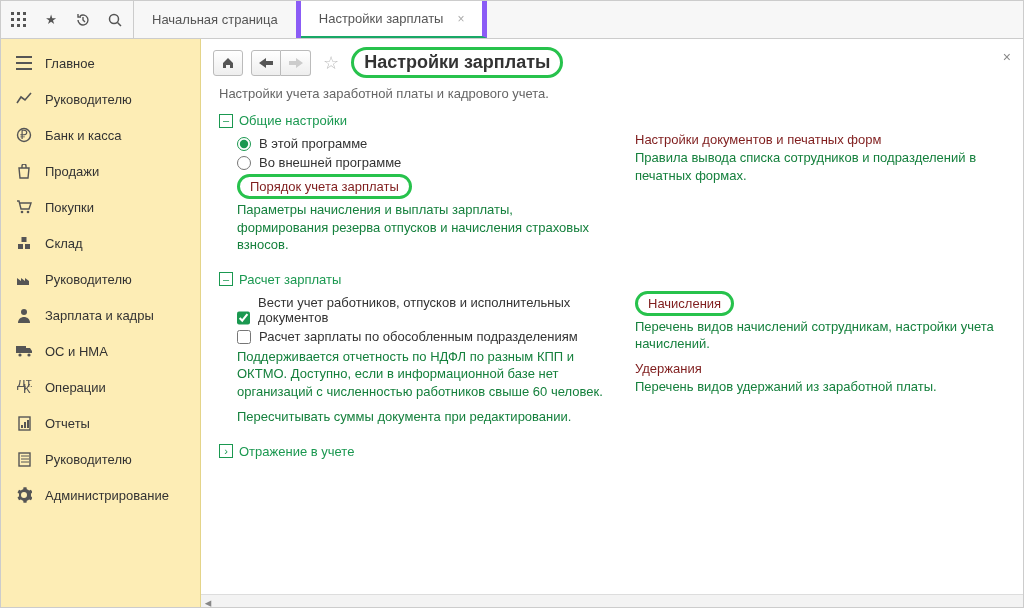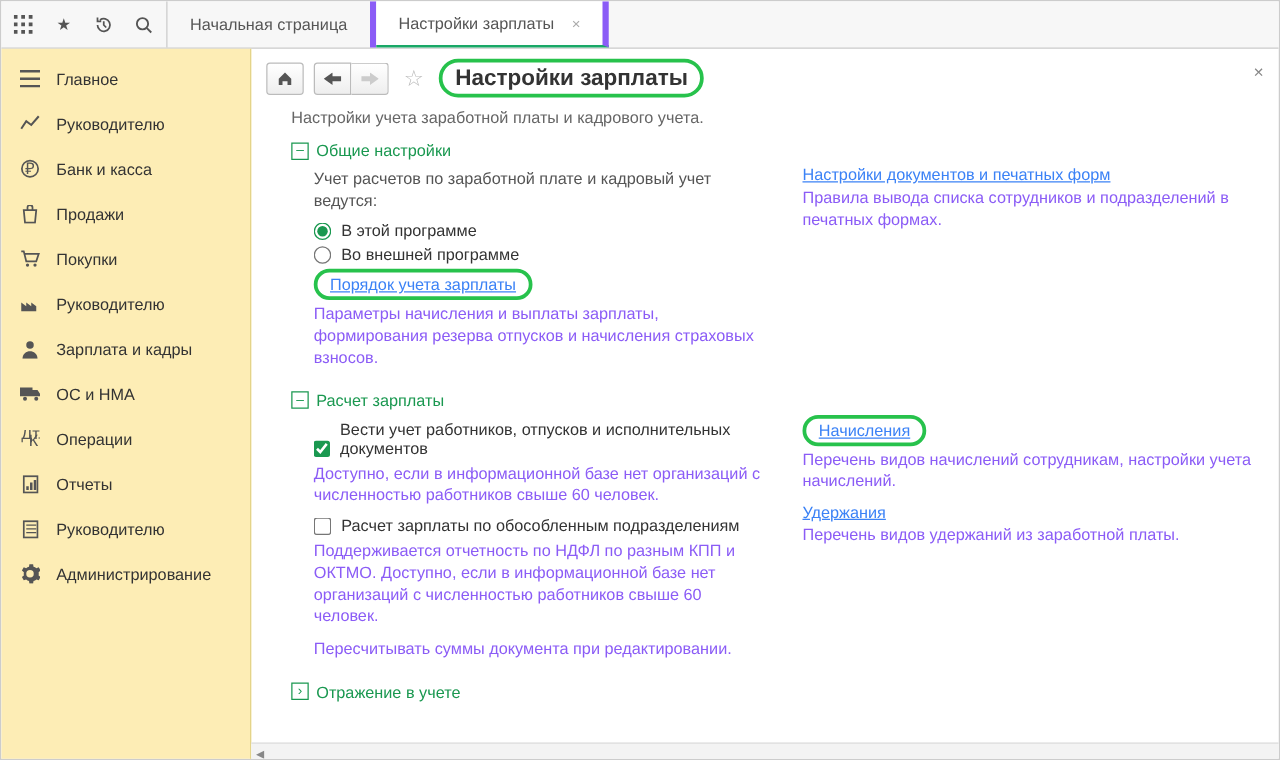--- a/index.html
+++ b/index.html
@@ -15,33 +15,33 @@
 .side-item{display:flex;align-items:center;gap:12px;padding:9px 14px;color:#333;cursor:pointer}
 .side-icon{width:18px;height:18px;display:flex;align-items:center;justify-content:center;color:#555}
 .content{flex:1;display:flex;flex-direction:column;position:relative}
 .content-head{display:flex;align-items:center;gap:8px;padding:8px 12px}
 .btn{border:1px solid #bbb;background:linear-gradient(#fff,#eee);border-radius:3px;height:26px;min-width:30px;display:flex;align-items:center;justify-content:center;cursor:pointer;color:#555}
 .btn.disabled{color:#ccc}
 .star-o{font-size:18px;color:#bbb;margin:0 4px}
 .page-title{font-size:18px;color:#333;font-weight:bold}
 .oval{border:3px solid #27c24c;border-radius:18px;padding:2px 10px;display:inline-block}
 .close-x{position:absolute;right:12px;top:10px;color:#888;cursor:pointer;font-size:14px}
-.scroll{flex:1;overflow-y:auto;padding:0 18px 12px 32px;position:relative}
+.scroll{flex:1;overflow-y:auto;padding:0 18px 12px 18px;position:relative}
 .scroll::-webkit-scrollbar{width:14px}
 .scroll::-webkit-scrollbar-track{background:#f1f1f1}
 .scroll::-webkit-scrollbar-thumb{background:#c8c8c8;border-radius:2px}
 .intro{color:#666;margin-bottom:12px}
 .section-head{display:flex;align-items:center;gap:6px;color:#1a9850;font-size:15px;margin-top:10px;margin-bottom:4px;cursor:pointer}
 .toggle-box{width:14px;height:14px;border:1px solid #1a9850;color:#1a9850;display:flex;align-items:center;justify-content:center;font-size:11px;line-height:1}
 .cols{display:flex;gap:28px;margin-left:18px}
 .col{flex:1;min-width:0}
-.note{color:#8b5cf6;margin:2px 0 8px 0;line-height:1.35}
+.note{color:#15803d;margin:2px 0 8px 0;line-height:1.35}
 .radio-row,.check-row{display:flex;align-items:flex-end;gap:8px;margin:4px 0;color:#333}
 input[type=radio],input[type=checkbox]{accent-color:#1a9850;width:14px;height:14px}
-.link{color:#3b82f6;text-decoration:underline;cursor:pointer}
+.link{color:#7f1d1d;cursor:pointer}
 .bottom-scroll{height:15px;background:#f3f3f3;border-top:1px solid #ddd;display:flex;align-items:center}
 .bottom-scroll .lt{width:14px;text-align:center;color:#888}
 svg{display:block}
 </style>
 </head>
 <body>
 
 <div class="top-bar">
   <div class="top-tools">
     <span class="ticon">
@@ -125,20 +125,32 @@
           <svg width="16" height="14">
             <path d="M1 1h2l2 8h8l2-6H4" fill="none" stroke="#555" stroke-width="1.4"></path>
             <circle cx="6" cy="12" r="1.3" fill="#555"></circle>
             <circle cx="12" cy="12" r="1.3" fill="#555"></circle>
           </svg>
         </span>
         <span>Покупки</span>
       </div>
       <div class="side-item">
         <span class="side-icon">
+          <svg width="15" height="15">
+            <g fill="#555">
+              <rect x="1" y="8" width="5" height="5"></rect>
+              <rect x="8" y="8" width="5" height="5"></rect>
+              <rect x="4.5" y="1" width="5" height="5"></rect>
+            </g>
+          </svg>
+        </span>
+        <span>Склад</span>
+      </div>
+      <div class="side-item">
+        <span class="side-icon">
           <svg width="16" height="14">
             <path d="M1 13V6l4 3V6l4 3V6l4 3v4z" fill="#555"></path>
           </svg>
         </span>
         <span>Руководителю</span>
       </div>
       <div class="side-item">
         <span class="side-icon">
           <svg width="14" height="15">
             <circle cx="7" cy="4" r="3" fill="#555"></circle>
@@ -226,21 +238,20 @@
 
     <div class="scroll">
       <div class="intro">Настройки учета заработной платы и кадрового учета.</div>
 
       <div class="section-head">
         <span class="toggle-box">–</span>
         <span>Общие настройки</span>
       </div>
       <div class="cols">
         <div class="col">
-          <div class="note" style="color:#555">Учет расчетов по заработной плате и кадровый учет ведутся:</div>
           <label class="radio-row">
               <input type="radio" name="prg" checked="" style="">
               <span>В этой программе</span>
             </label>
           <label class="radio-row">
               <input type="radio" name="prg" style="">
               <span>Во внешней программе</span>
             </label>
           <div style=""><span class="oval"><a class="link">Порядок учета зарплаты</a></span></div>
           <div class="note">Параметры начисления и выплаты зарплаты, формирования резерва отпусков и начисления страховых взносов.</div>
@@ -254,21 +265,20 @@
       <div class="section-head">
         <span class="toggle-box">–</span>
         <span>Расчет зарплаты</span>
       </div>
       <div class="cols">
         <div class="col">
           <label class="check-row">
               <input type="checkbox" checked="" style="">
               <span>Вести учет работников, отпусков и исполнительных документов</span>
             </label>
-          <div class="note">Доступно, если в информационной базе нет организаций с численностью работников свыше 60 человек.</div>
           <label class="check-row">
               <input type="checkbox" style="">
               <span>Расчет зарплаты по обособленным подразделениям</span>
             </label>
           <div class="note">Поддерживается отчетность по НДФЛ по разным КПП и ОКТМО. Доступно, если в информационной базе нет организаций с численностью работников свыше 60 человек.</div>
           <div class="note">Пересчитывать суммы документа при редактировании.</div>
         </div>
         <div class="col">
           <div><span class="oval"><a class="link">Начисления</a></span></div>
           <div class="note">Перечень видов начислений сотрудникам, настройки учета начислений.</div>

